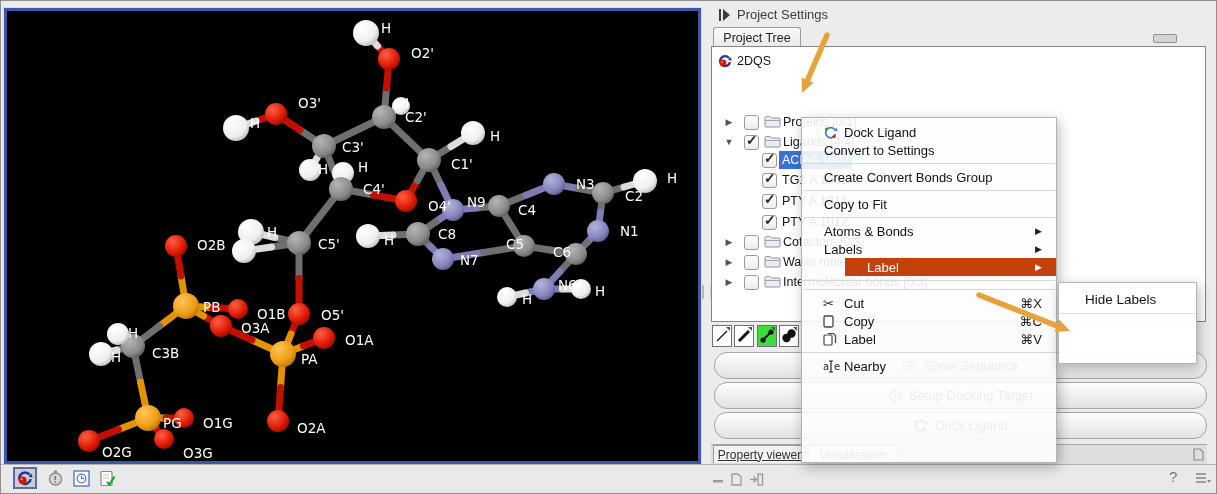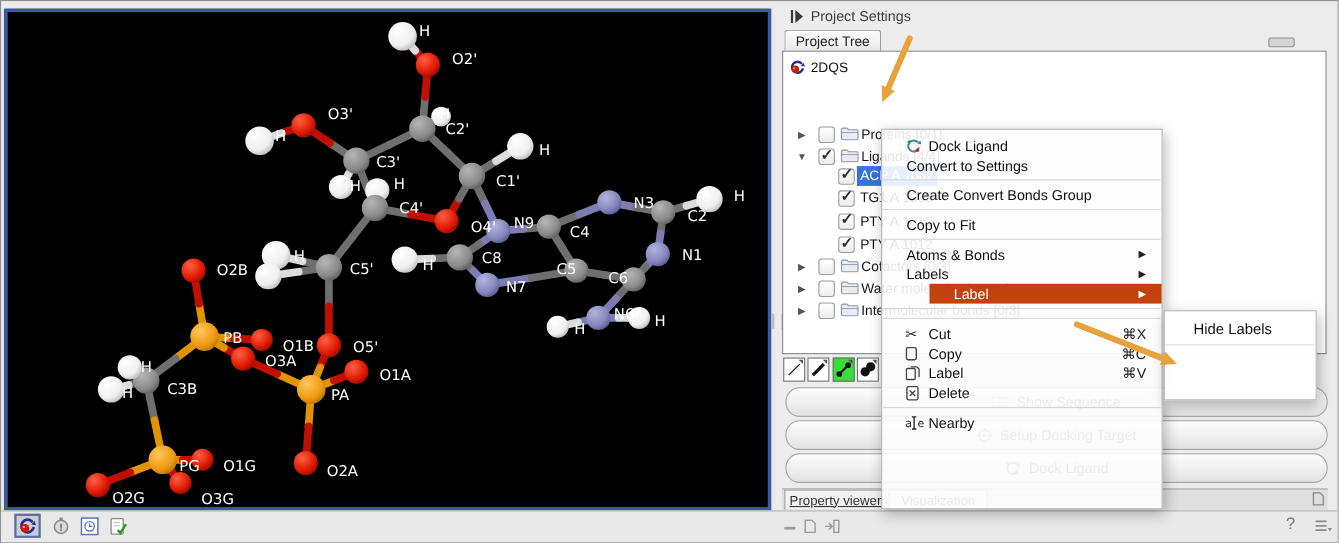--- a/index.html
+++ b/index.html
@@ -469,29 +469,20 @@
       <div class="menu-item">
         <span class="mi-icon">
           <svg width="14" height="15" viewBox="0 0 14 15">
             <rect x="1" y="3" width="8" height="10" rx="1" fill="#fff" stroke="#444" stroke-width="1.2"></rect>
             <path d="M5 1.5 H10.5 L12.5 3.5 V11" fill="none" stroke="#444" stroke-width="1.2"></path>
           </svg>
         </span>
         <span>Label</span>
         <span class="shortcut">⌘V</span>
       </div>
-      <div class="menu-item">
-        <span class="mi-icon">
-          <svg width="14" height="15" viewBox="0 0 14 15">
-            <rect x="1.5" y="1.5" width="10" height="12" rx="1.5" fill="#fff" stroke="#444" stroke-width="1.3"></rect>
-            <path d="M4 5 L9 10 M9 5 L4 10" stroke="#444" stroke-width="1.2"></path>
-          </svg>
-        </span>
-        <span>Delete</span>
-      </div>
       <div class="menu-sep"></div>
       <div class="menu-item">
         <span class="mi-icon">
           <svg width="18" height="15" viewBox="0 0 18 15">
             <text x="0" y="11" font-size="10" fill="#222" font-family="DejaVu Sans">a</text>
             <text x="11" y="11" font-size="10" fill="#222" font-family="DejaVu Sans">e</text>
             <line x1="8" y1="2" x2="8" y2="13" stroke="#222" stroke-width="1.2"></line>
             <path d="M6 2 H10 M6 13 H10" stroke="#222" stroke-width="1.2"></path>
           </svg>
         </span>

